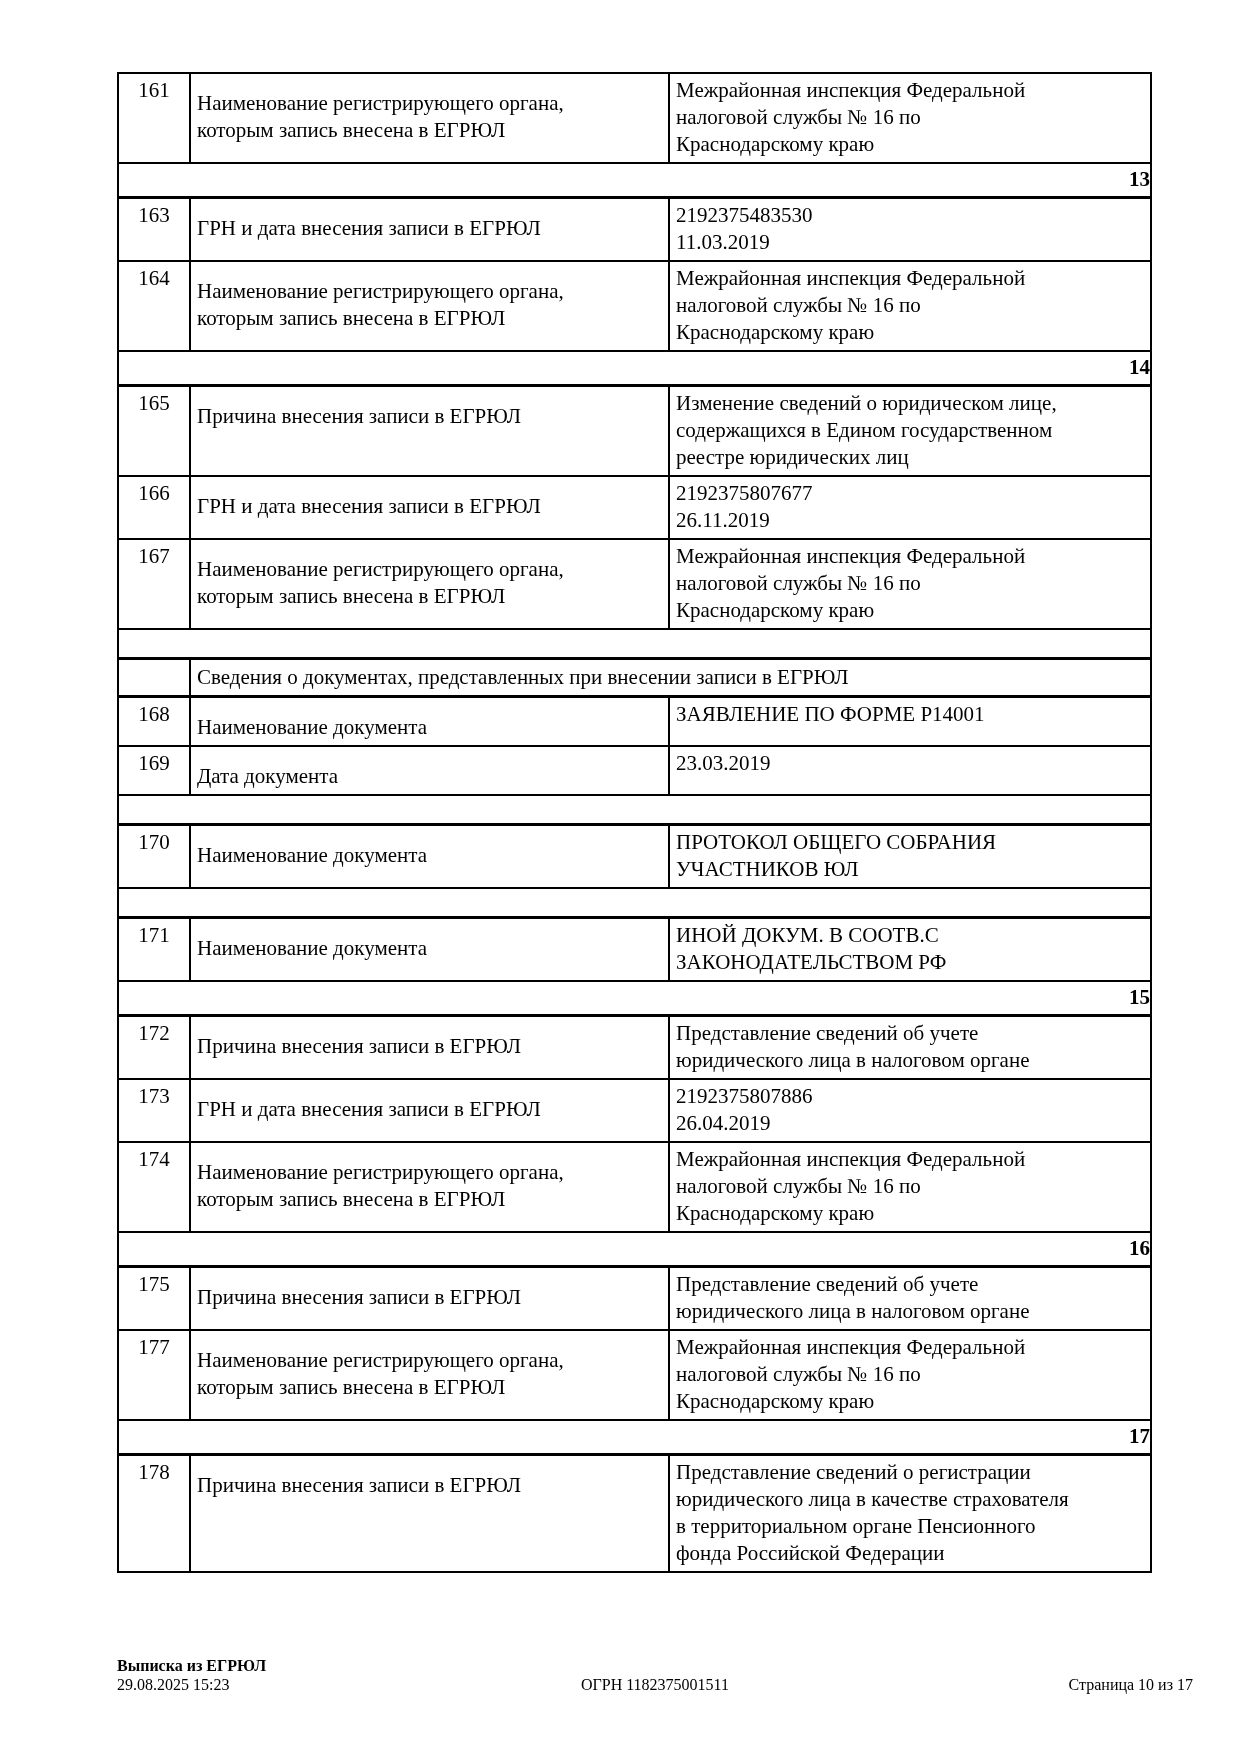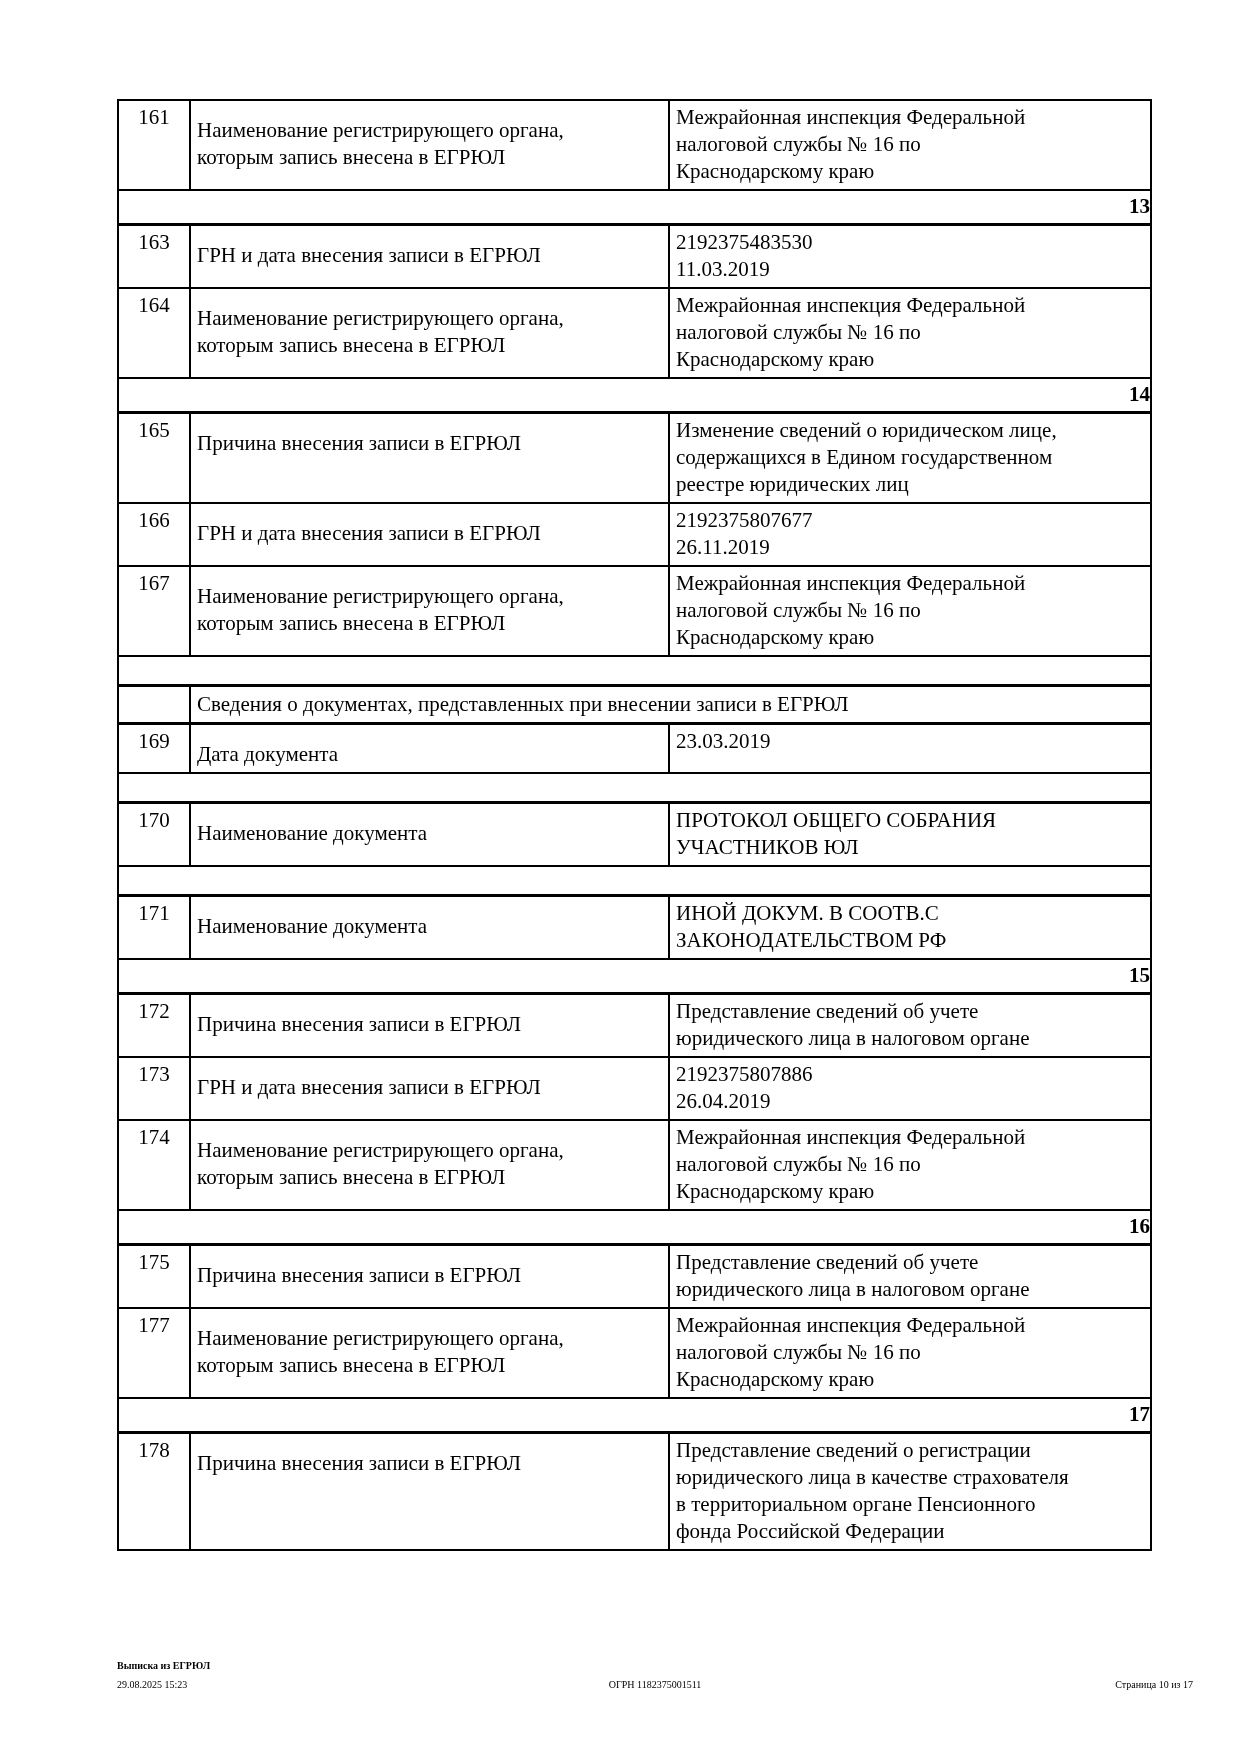--- a/index.html
+++ b/index.html
@@ -4,21 +4,21 @@
 <style>
   html, body { margin: 0; padding: 0; }
   body {
     width: 1240px; height: 1755px;
     background: #ffffff;
     position: relative;
     overflow: hidden;
     font-family: "Liberation Serif", "DejaVu Serif", serif;
     color: #000;
   }
-  .table-wrap { position: absolute; left: 117px; top: 99px; }
+  .table-wrap { position: absolute; left: 117px; top: 72px; }
   table.egrul {
     border-collapse: collapse;
     table-layout: fixed;
     width: 1033px;
   }
   table.egrul td {
     border: 2px solid #000;
     vertical-align: top;
     font-size: 21px;
     line-height: 27px;
@@ -37,21 +37,21 @@
     border-top-width: 3px;
     border-bottom-width: 3px;
     padding: 4px 8px 4px 6px;
     white-space: nowrap;
   }
   tr.row-spacer td { border-bottom-width: 3px; height: 27px; padding: 0; }
   .footer {
     position: absolute;
     left: 117px; top: 1656px;
     width: 1076px;
-    font-size: 10px;
+    font-size: 16px;
     line-height: 19px;
   }
   .footer-title { font-weight: bold; }
   .footer-line2 {
     display: grid;
     grid-template-columns: 1fr auto 1fr;
     align-items: baseline;
   }
   .footer-line2 .f-center { justify-self: center; }
   .footer-line2 .f-right  { justify-self: end; }
@@ -117,20 +117,25 @@
 Краснодарскому краю</td>
         </tr>
         <tr class="row-spacer">
           <td class="cell-spacer" colspan="3"></td>
         </tr>
         <tr class="row-subheader">
           <td class="cell-num"></td>
           <td class="cell-subheader" colspan="2">Сведения о документах, представленных при внесении записи в ЕГРЮЛ</td>
         </tr>
         <tr class="row-field">
+          <td class="cell-num">168</td>
+          <td class="cell-label">Наименование документа</td>
+          <td class="cell-value">ЗАЯВЛЕНИЕ ПО ФОРМЕ Р14001</td>
+        </tr>
+        <tr class="row-field">
           <td class="cell-num">169</td>
           <td class="cell-label">Дата документа</td>
           <td class="cell-value">23.03.2019</td>
         </tr>
         <tr class="row-spacer">
           <td class="cell-spacer" colspan="3"></td>
         </tr>
         <tr class="row-field">
           <td class="cell-num">170</td>
           <td class="cell-label">Наименование документа</td>

